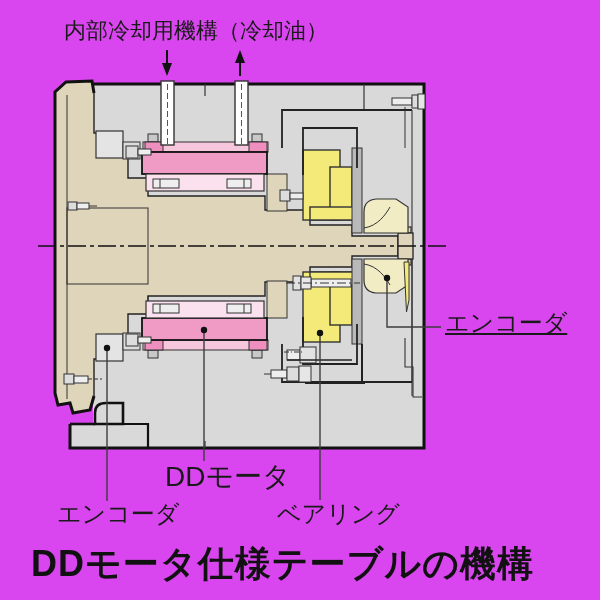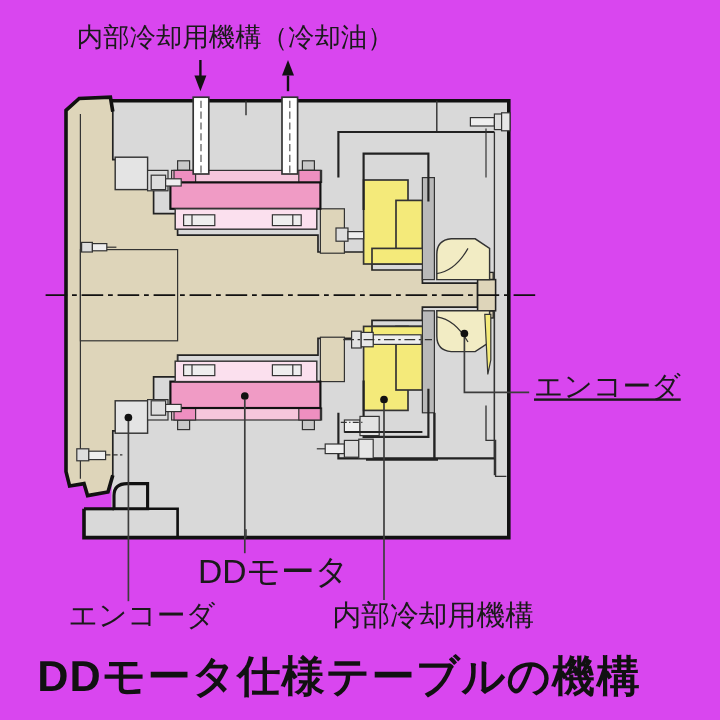--- a/index.html
+++ b/index.html
@@ -179,15 +179,15 @@
       <circle cx="204" cy="330" r="3.2"></circle>
       <circle cx="320" cy="333" r="3.2"></circle>
       <circle cx="387" cy="278" r="3.2"></circle>
     </g>
   </svg>
 
   <div class="lbl lbl-top">内部冷却用機構（冷却油）</div>
   <div class="lbl lbl-encoder">エンコーダ</div>
   <div class="lbl lbl-ddmotor">DDモータ</div>
   <div class="lbl lbl-bearing">エンコーダ</div>
-  <div class="lbl lbl-brake">内部冷却用機構</div>
+  <div class="lbl lbl-brake">ベアリング</div>
   <div class="fig-title">DDモータ仕様テーブルの機構</div>
 </div>
 
 </body></html>

